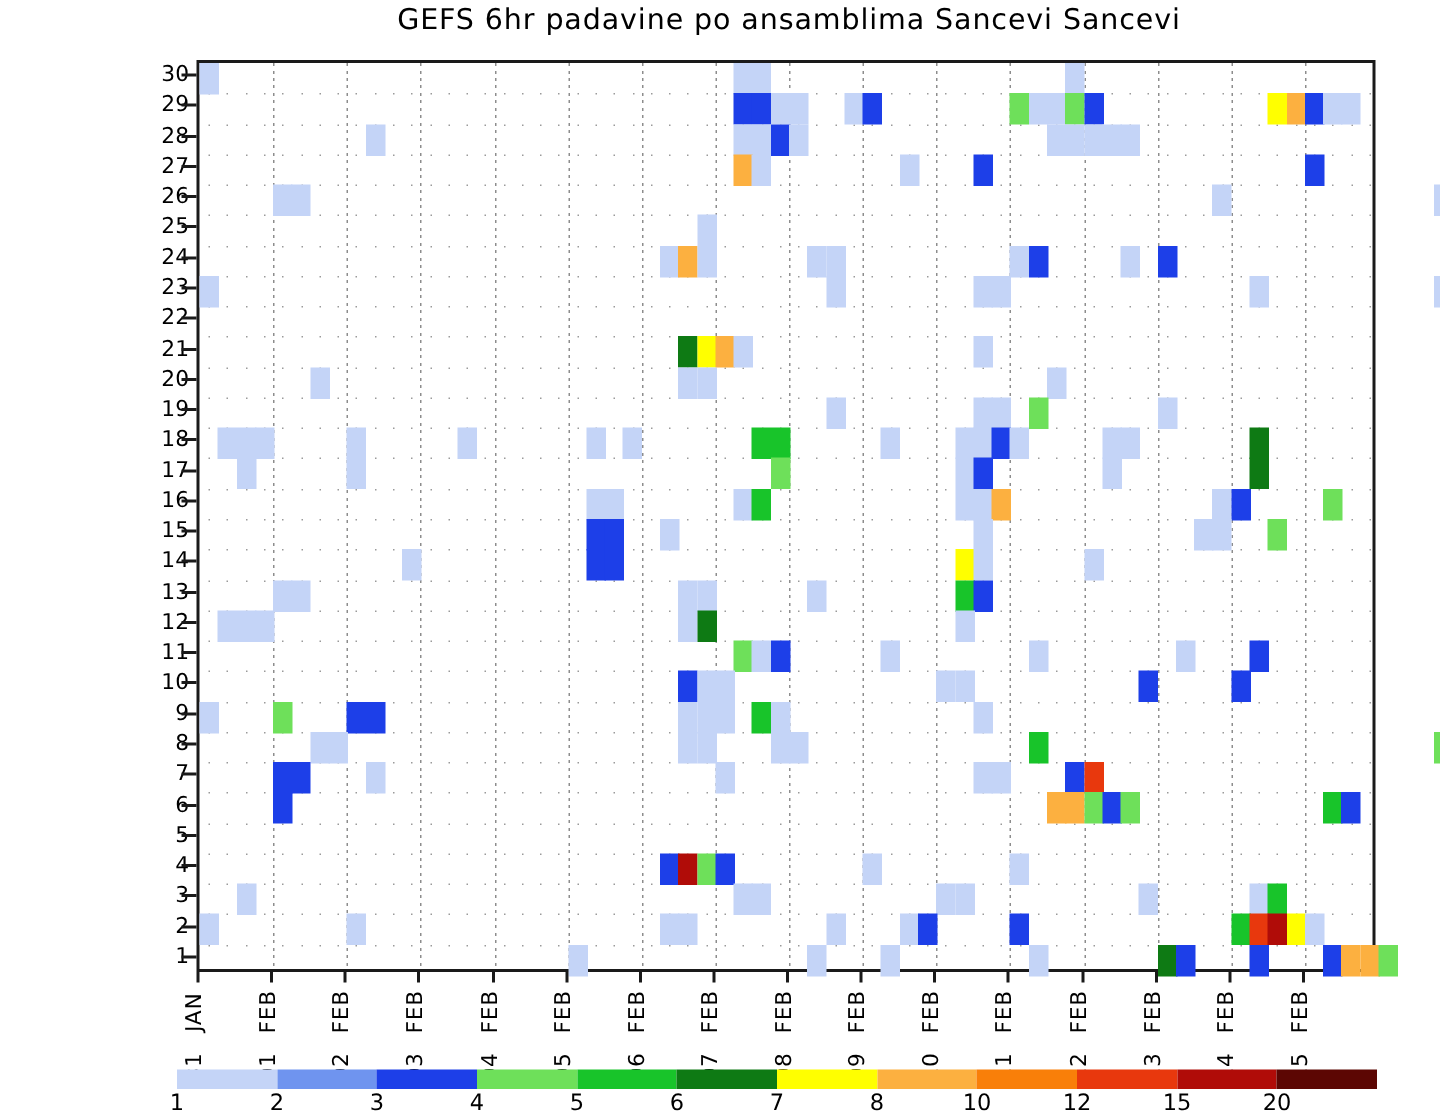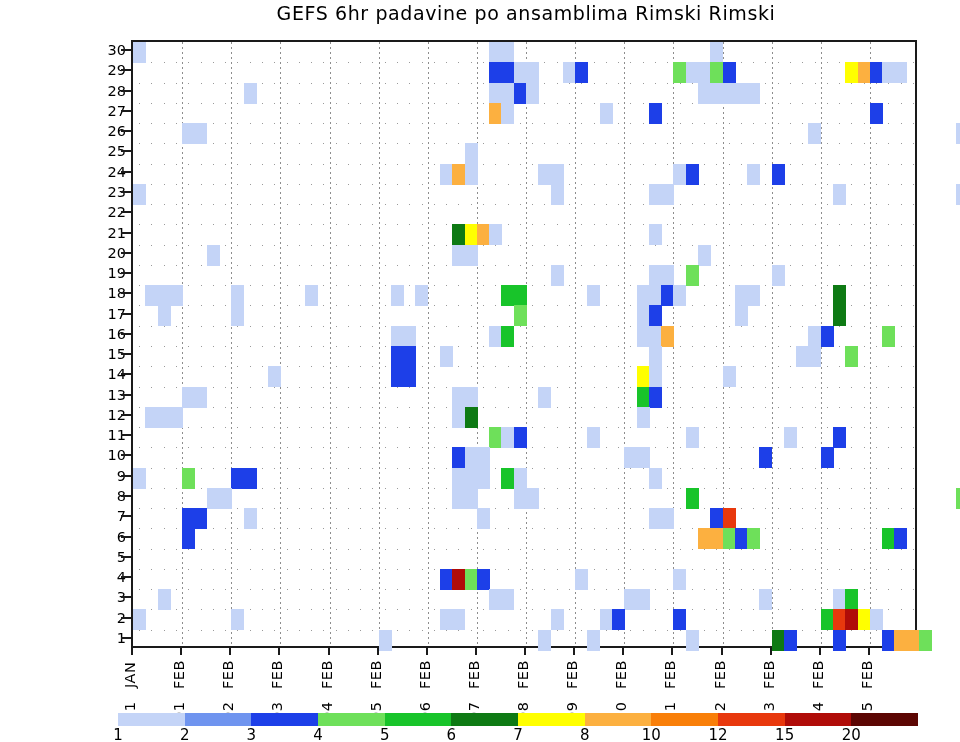--- a/index.html
+++ b/index.html
@@ -50,21 +50,21 @@
   .cseg{flex:1 1 0;height:13px;}
   .cticks{position:absolute;left:118px;top:726px;width:800px;height:18px;}
   .ctk{position:absolute;top:0;transform:translateX(-50%);
        font-size:15px;color:#000;}
 </style>
 </head>
 <body>
 
 <div id="root">
 
-  <div class="title">GEFS 6hr padavine po ansamblima Rimski Rimski</div>
+  <div class="title">GEFS 6hr padavine po ansamblima Sancevi Sancevi</div>
 
   <div class="ylabels">
       <div class="ylab" style="top: 597.867px;">1</div>
       <div class="ylab" style="top: 577.6px;">2</div>
       <div class="ylab" style="top: 557.333px;">3</div>
       <div class="ylab" style="top: 537.067px;">4</div>
       <div class="ylab" style="top: 516.8px;">5</div>
       <div class="ylab" style="top: 496.533px;">6</div>
       <div class="ylab" style="top: 476.267px;">7</div>
       <div class="ylab" style="top: 456px;">8</div>

